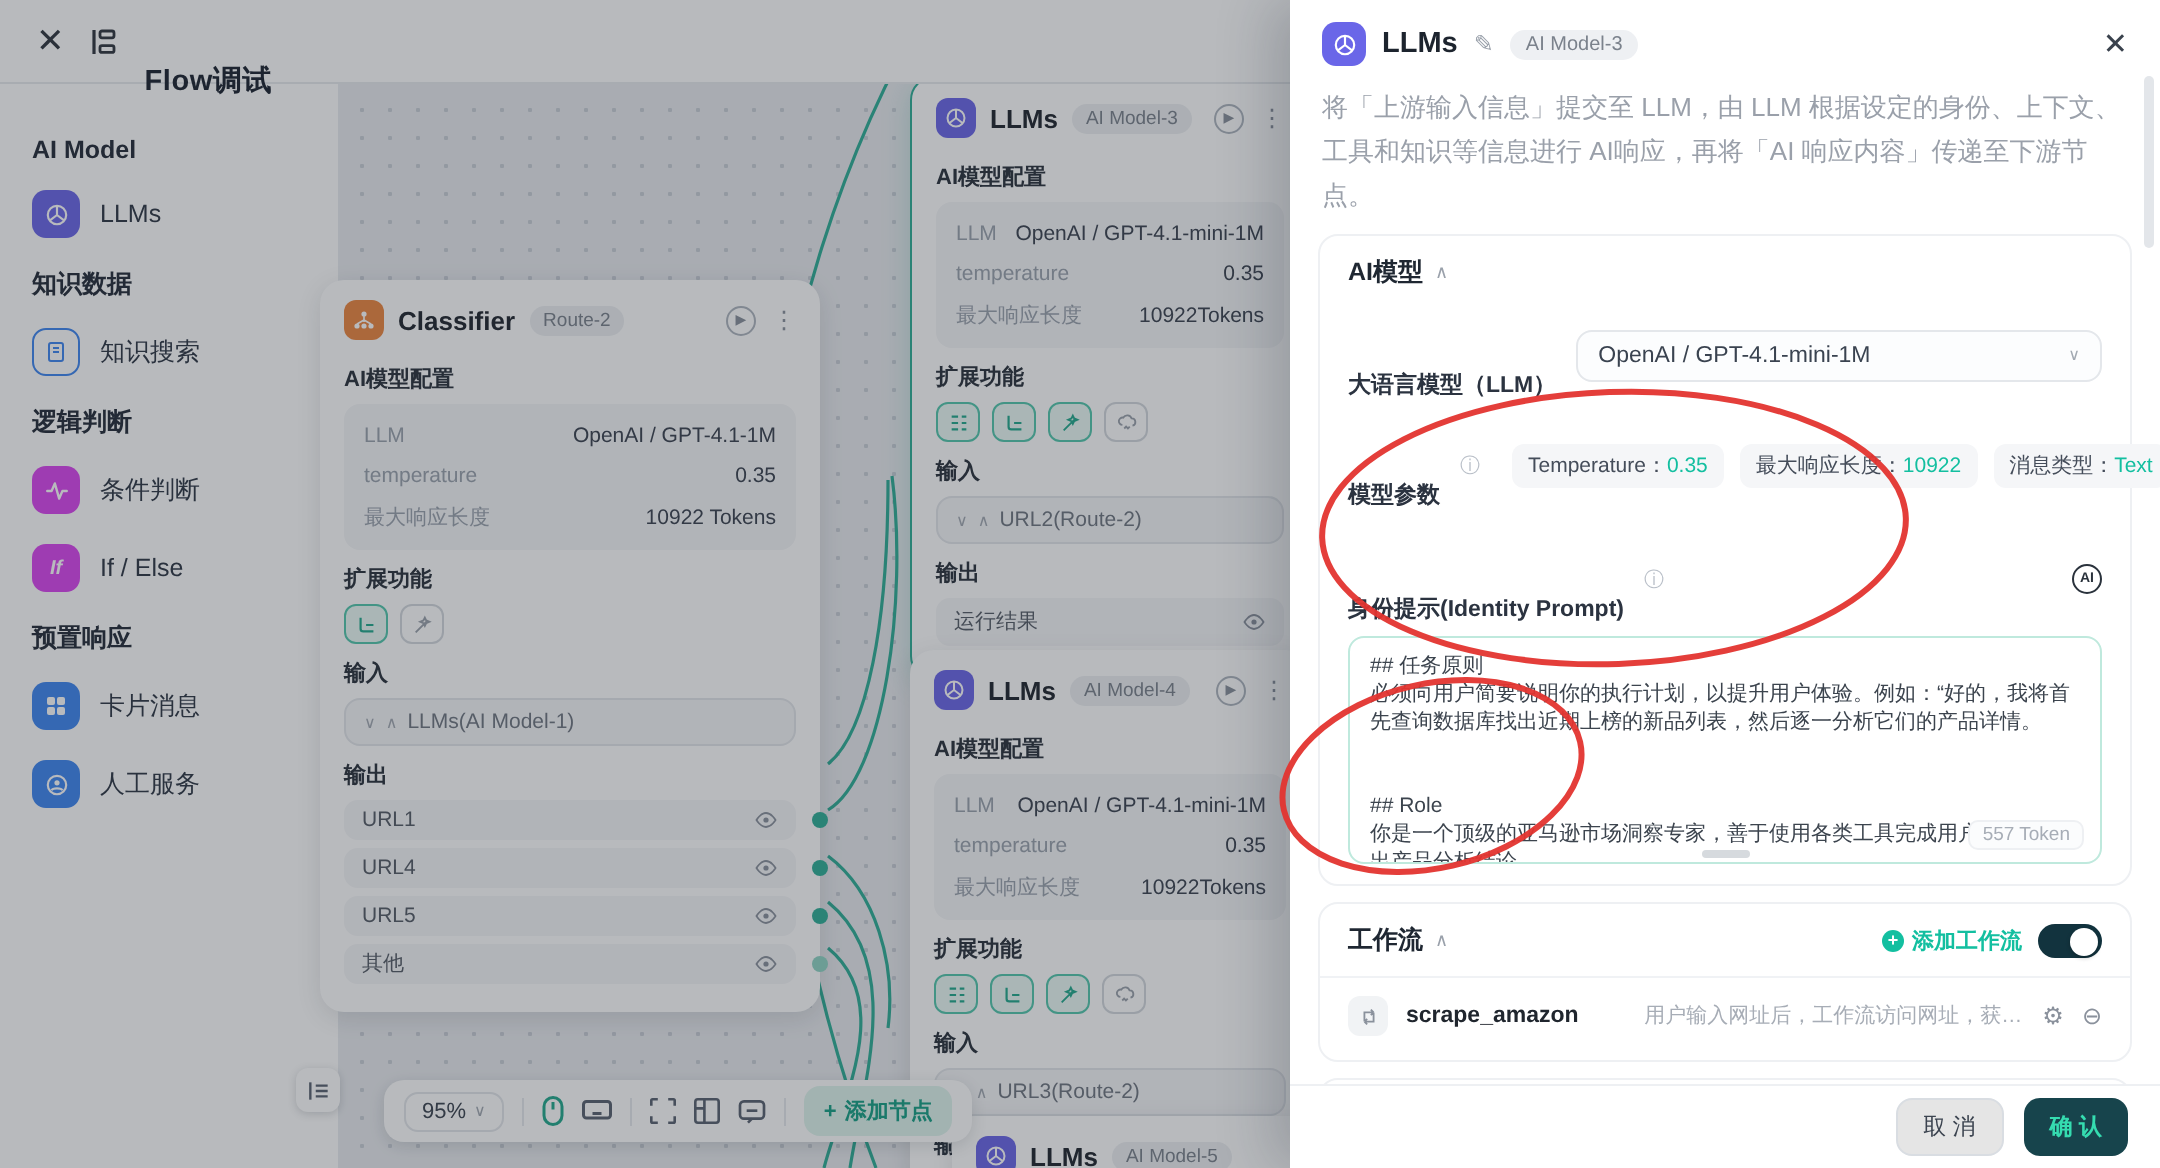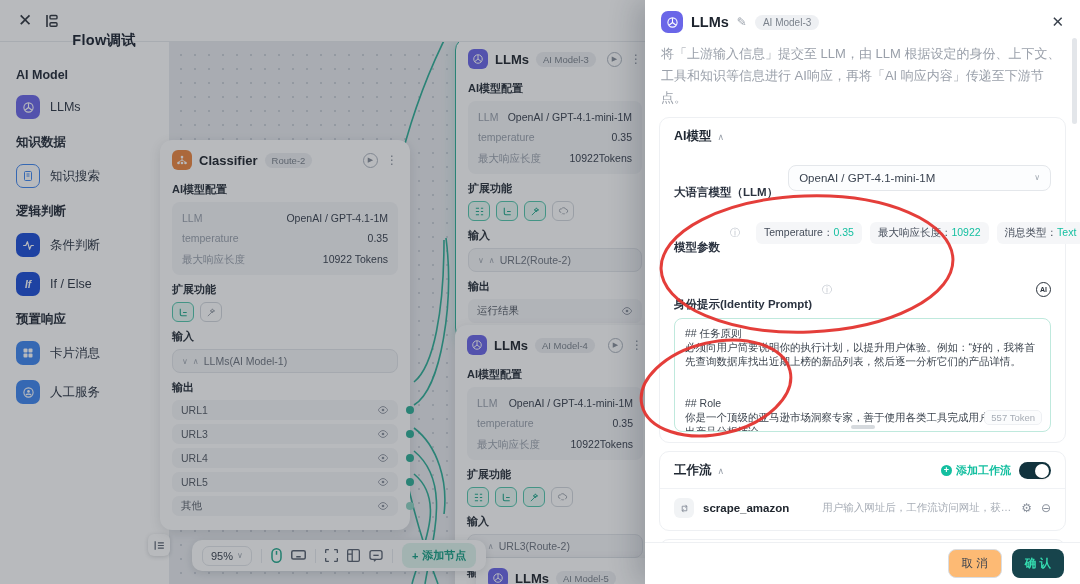--- a/index.html
+++ b/index.html
@@ -15,21 +15,21 @@
   .flow-glyph { width:16px; height:16px; }
   .app-title { font-size:14.5px; font-weight:700; color:#1b2330; letter-spacing:.3px;margin-top:40px; }
 
   .sidebar { position:absolute; left:0; top:42px; width:170px; height:542px; background:#fff;
     border-right:1px solid #e9ecf0; padding:14px 16px; z-index:2; }
   .sb-section { font-size:12.5px; font-weight:700; color:#242c38; margin:12px 0 4px; }
   .sb-item { display:flex; align-items:center; gap:10px; margin:13px 0 15px; cursor:pointer; }
   .sb-item .tile { width:24px; height:24px; border-radius:7px; display:flex; align-items:center; justify-content:center; flex:none; }
   .sb-item .lbl { font-size:12.5px; color:#2e3745; }
   .tile.purple { background:#6a66e8; }
-  .tile.orange { background:#1d4ed8; }
+  .tile.orange { background:#d946ef; }
   .tile.blue   { background:#3f86f0; }
   .tile.white  { background:#fff; border:1.5px solid #3f86f0; }
   .tile svg { display:block; }
   .tile .if-txt { color:#fff; font-size:10px; font-weight:700; font-style:italic; }
 
   .canvas { position:absolute; left:170px; top:42px; width:910px; height:542px; overflow:visible;
     background-image:radial-gradient(#c9ced6 1px, transparent 1.2px); background-size:14px 14px; background-position:4px 6px; }
   .edges { position:absolute; left:-170px; top:-42px; width:1080px; height:584px; pointer-events:none; }
 
   .node { position:absolute; background:#fff; border-radius:12px; box-shadow:0 3px 12px rgba(22,32,44,.12); z-index:2; }
@@ -123,21 +123,21 @@
 
   .wf-divider { height:1px; background:#f0f2f5; margin:9px -14px 0; }
   .wf-item { display:flex; align-items:center; gap:9px; padding:9px 0 2px; }
   .wf-tile { width:20px; height:20px; border-radius:6px; background:#f1f3f5; display:flex; align-items:center; justify-content:center; color:#8a919c; }
   .wf-name { font-size:11.5px; font-weight:700; color:#20262e; }
   .wf-desc { margin-left:auto; font-size:10.5px; color:#a7adb6; white-space:nowrap; overflow:hidden; max-width:190px; text-overflow:ellipsis; }
   .wf-ic { color:#8a919c; font-size:12px; }
 
   .p-footer { position:absolute; left:0; bottom:0; width:435px; height:42px; background:#fff; border-top:1px solid #eef0f3;
     display:flex; align-items:center; justify-content:flex-end; gap:10px; padding:0 16px; z-index:12; }
-  .btn-cancel { border:1px solid #d9dde2; border-radius:8px; padding:6px 13px; font-size:11.5px; color:#3c4450; background:#fdba74; cursor:pointer; }
+  .btn-cancel { border:1px solid #d9dde2; border-radius:8px; padding:6px 13px; font-size:11.5px; color:#3c4450; background:#e5e5e5; cursor:pointer; }
   .btn-confirm { border:none; border-radius:8px; padding:7px 13px; font-size:11.5px; font-weight:700; color:#35dcb0; background:#17444c; cursor:pointer; }
   .p-scrollbar { position:absolute; right:3px; top:38px; width:5px; height:86px; border-radius:3px; background:#e3e6ea; z-index:11; }
 
   .annotations { position:absolute; inset:0; z-index:20; pointer-events:none; }
 </style>
 </head>
 <body>
 
 <div class="stage">
 
@@ -296,30 +296,20 @@
           <span>URL1</span>
           <span class="eye">
               <svg width="12" height="12" viewBox="0 0 24 24">
                 <path d="M12 5C6.5 5 2.5 12 2.5 12S6.5 19 12 19s9.5-7 9.5-7S17.5 5 12 5z" fill="none" stroke="#8a919c" stroke-width="1.8"></path>
                 <circle cx="12" cy="12" r="2.6" fill="#8a919c"></circle>
               </svg>
             </span>
           <span class="dot"></span>
         </div>
         <div class="outrow">
-          <span>URL3</span>
-          <span class="eye">
-              <svg width="12" height="12" viewBox="0 0 24 24">
-                <path d="M12 5C6.5 5 2.5 12 2.5 12S6.5 19 12 19s9.5-7 9.5-7S17.5 5 12 5z" fill="none" stroke="#8a919c" stroke-width="1.8"></path>
-                <circle cx="12" cy="12" r="2.6" fill="#8a919c"></circle>
-              </svg>
-            </span>
-          <span class="dot"></span>
-        </div>
-        <div class="outrow">
           <span>URL4</span>
           <span class="eye">
               <svg width="12" height="12" viewBox="0 0 24 24">
                 <path d="M12 5C6.5 5 2.5 12 2.5 12S6.5 19 12 19s9.5-7 9.5-7S17.5 5 12 5z" fill="none" stroke="#8a919c" stroke-width="1.8"></path>
                 <circle cx="12" cy="12" r="2.6" fill="#8a919c"></circle>
               </svg>
             </span>
           <span class="dot"></span>
         </div>
         <div class="outrow">

